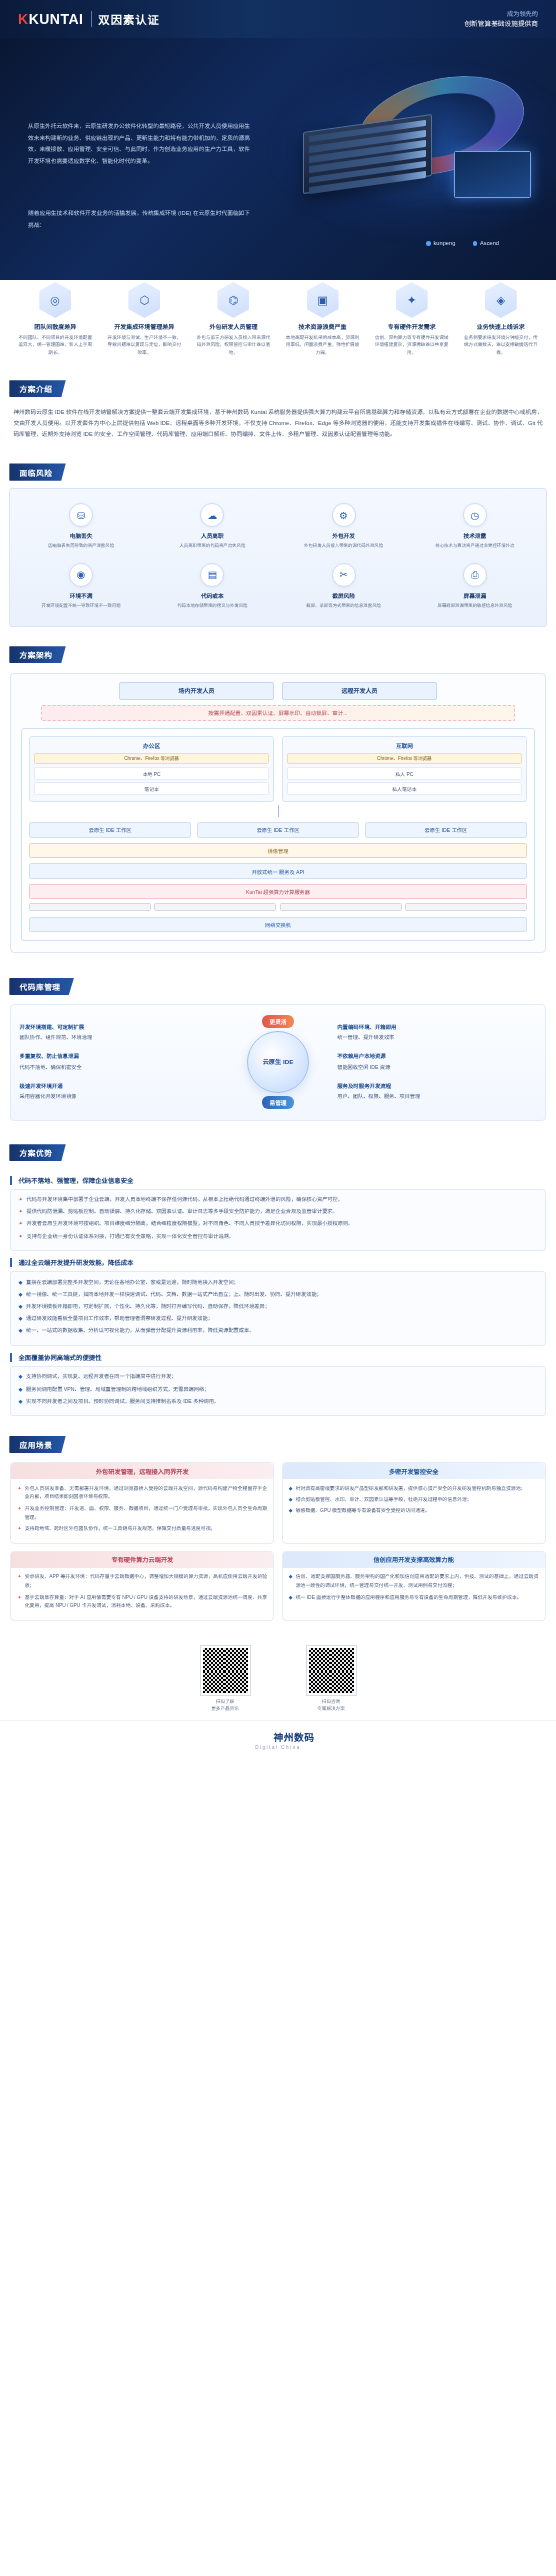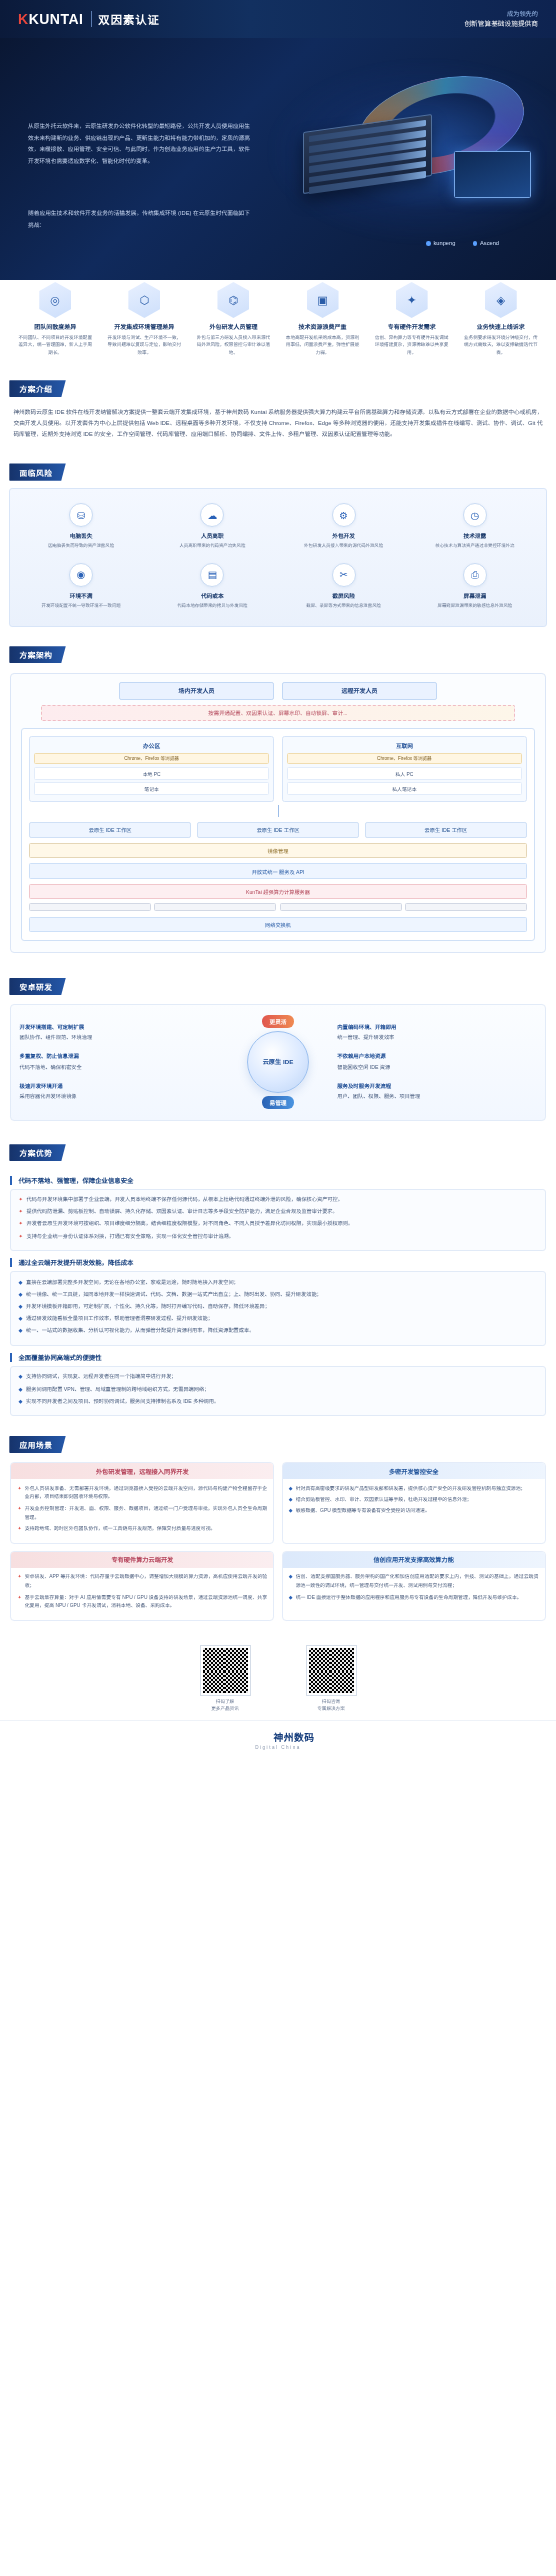--- a/index.html
+++ b/index.html
@@ -442,21 +442,21 @@
           <div class="sw"></div>
           <div class="sw"></div>
           <div class="sw"></div>
         </div>
         <div class="band blue">网络交换机</div>
       </div>
     </div>
   </div>
 
   <div class="sec">
-    <div class="sec-head">安卓研发</div>
+    <div class="sec-head">代码库管理</div>
     <div class="value-wrap">
       <div class="vcol">
         <div class="vitem">
           <b>开发环境搭建、可定制扩展</b>
           <span>团队协作、组件规范、环境治理</span>
         </div>
         <div class="vitem">
           <b>多重复权、防止信息泄漏</b>
           <span>代码不落地、确保机密安全</span>
         </div>

